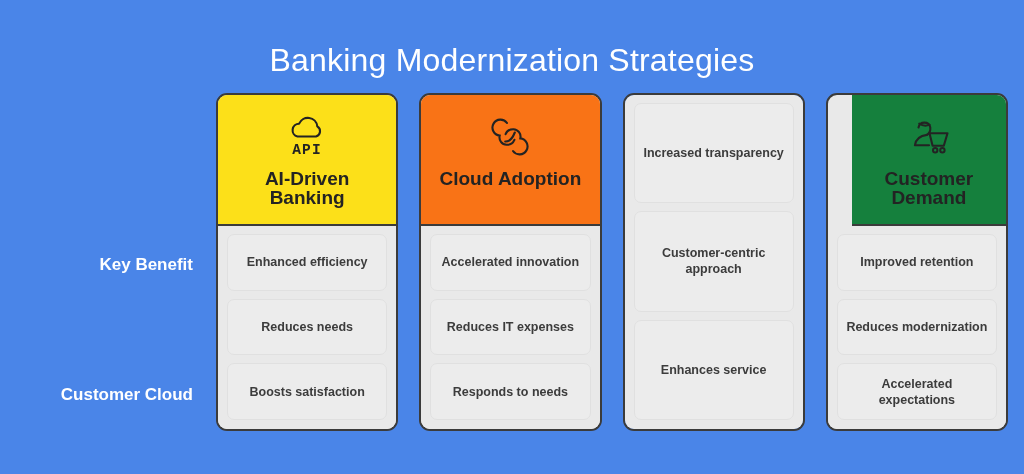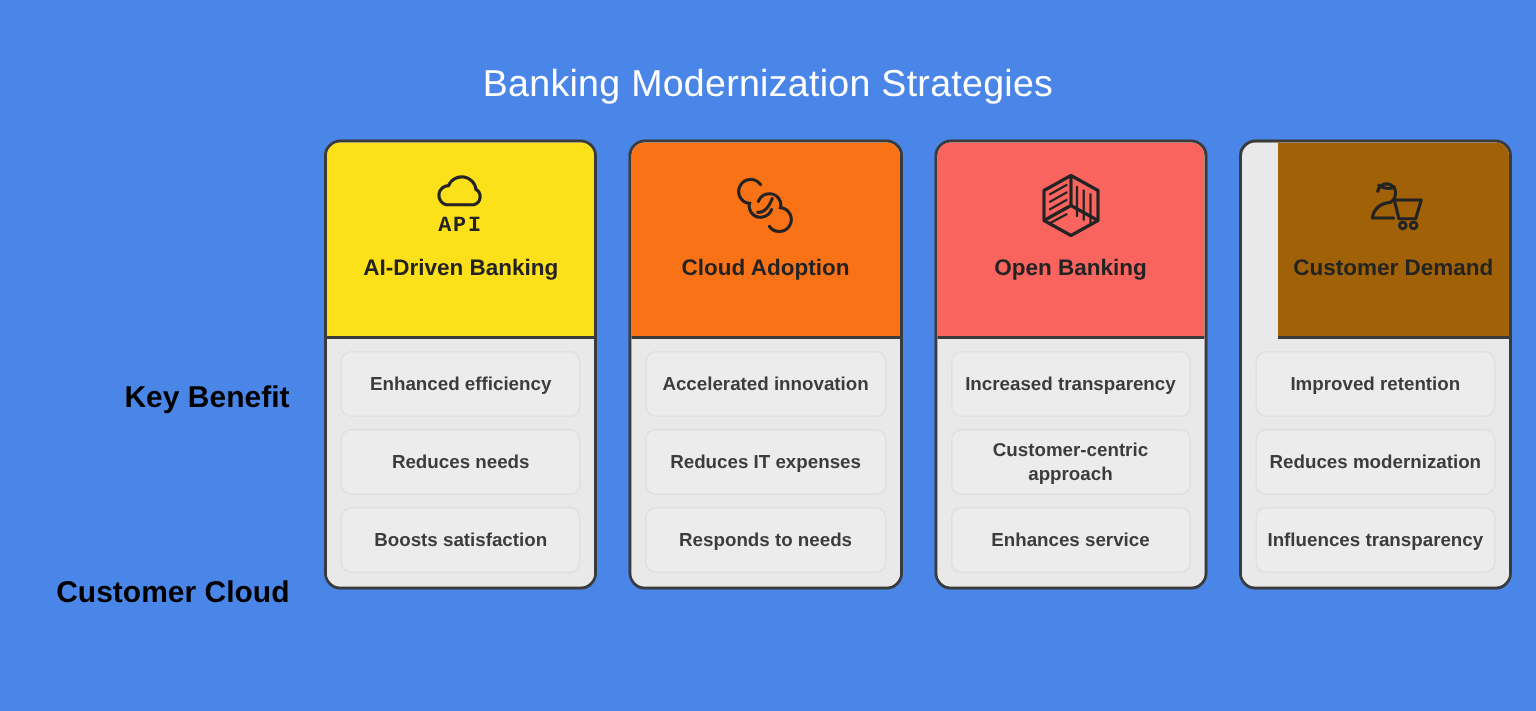--- a/index.html
+++ b/index.html
@@ -21,21 +21,21 @@
     background: #4a85e8;
   }
 
   
   .page-title {
     position: absolute;
     left: 0;
     top: 42px;
     width: 1024px;
     text-align: center;
-    font-size: 25px;
+    font-size: 32px;
     font-weight: 400;
     color: #ffffff;
     letter-spacing: 0.2px;
   }
 
   
   .matrix {
     position: absolute;
     left: 0;
     top: 93px;
@@ -49,36 +49,36 @@
     left: 0;
     top: 0;
     width: 208px;
     height: 338px;
   }
   .row-label {
     position: absolute;
     right: 15px;
     width: 190px;
     text-align: right;
-    color: #000000;
-    font-size: 20px;
+    color: #ffffff;
+    font-size: 17px;
     font-weight: bold;
     line-height: 18px;
   }
   .row-label.r0 { top: 163px; }
   .row-label.r1 { top: 228px; }
   .row-label.r2 { top: 293px; }
 
   
   .cards {
     position: absolute;
     left: 216px;
     top: 0;
     width: 792px;
-    height: 300px;
+    height: 338px;
     display: flex;
     gap: 21px;
   }
   .card {
     flex: 1 1 0;
     display: flex;
     flex-direction: column;
     border: 2px solid #3b3b3b;
     border-radius: 11px;
     background: #e9e9e9;
@@ -97,21 +97,21 @@
     box-sizing: border-box;
   }
   .card-icon {
     height: 48px;
     display: flex;
     align-items: center;
     justify-content: center;
   }
   .card-title {
     margin-top: 8px;
-    font-size: 15px;
+    font-size: 19px;
     font-weight: bold;
     color: #232323;
     text-align: center;
     line-height: 19px;
     padding: 0 8px;
   }
 
   .card-body {
     flex: 1;
     padding: 8px 9px 9px 9px;
@@ -185,62 +185,43 @@
           <div class="card-title">Cloud Adoption</div>
         </div>
         <div class="card-body">
           <div class="cell">Accelerated innovation</div>
           <div class="cell">Reduces IT expenses</div>
           <div class="cell">Responds to needs</div>
         </div>
       </div>
 
       <div class="card">
-        <div class="card-head" style="background: rgb(249, 100, 95);">
-          <div class="card-icon">
-            <svg width="44" height="46" viewBox="0 0 44 46">
-              <path d="M22 3 L40 13 L40 33 L22 43 L4 33 L4 13 Z" fill="none" stroke="#232323" stroke-width="2.1" stroke-linejoin="round"></path>
-              <path d="M22 3 L22 23 L40 33 M22 23 L4 33" fill="none" stroke="#232323" stroke-width="2.1" stroke-linejoin="round"></path>
-              <g stroke="#232323" stroke-width="1.5" stroke-linecap="round">
-                <path d="M8 15.5 L19 9.3"></path>
-                <path d="M8 20.5 L19 14.3"></path>
-                <path d="M8 25.5 L19 19.3"></path>
-                <path d="M8 30.5 L19 24.3"></path>
-                <path d="M7.5 35.0 L19 28.8"></path>
-                <path d="M26 10.5 L26 30.0"></path>
-                <path d="M30.5 13.0 L30.5 32.5"></path>
-                <path d="M35 15.5 L35 35.0"></path>
-              </g>
-            </svg>
-          </div>
-          <div class="card-title">Open Banking</div>
-        </div>
         <div class="card-body">
           <div class="cell">Increased transparency</div>
           <div class="cell">Customer-centric approach</div>
           <div class="cell">Enhances service</div>
         </div>
       </div>
 
       <div class="card">
-        <div class="card-head" style="background: #a16207; margin-left: 24px;">
+        <div class="card-head" style="background: #15803d; margin-left: 24px;">
           <div class="card-icon">
             <svg width="48" height="44" viewBox="0 0 48 44">
               <path d="M13.5 12.5 a6 6 0 0 1 11.8 0 q0.5 5.2 -3.4 7.4" fill="none" stroke="#232323" stroke-width="2.1" stroke-linecap="round"></path>
               <path d="M14.2 8.5 q5.0 3.6 10.4 1.2" fill="none" stroke="#232323" stroke-width="2" stroke-linecap="round"></path>
               <path d="M21.9 19.9 q-10.6 1.3 -12.0 10.4 L24 30.3" fill="none" stroke="#232323" stroke-width="2.1" stroke-linecap="round" stroke-linejoin="round"></path>
               <path d="M24.5 18.3 L42.5 18.3 L38.8 30.8 L27.6 30.8 Z" fill="none" stroke="#232323" stroke-width="2.1" stroke-linejoin="round"></path>
               <circle cx="30.2" cy="35.3" r="2.2" fill="none" stroke="#232323" stroke-width="2"></circle>
               <circle cx="37.4" cy="35.3" r="2.2" fill="none" stroke="#232323" stroke-width="2"></circle>
             </svg>
           </div>
           <div class="card-title">Customer Demand</div>
         </div>
         <div class="card-body">
           <div class="cell">Improved retention</div>
           <div class="cell">Reduces modernization</div>
-          <div class="cell">Influences transparency</div>
+          <div class="cell">Accelerated expectations</div>
         </div>
       </div>
 
     </div>
   </div>
 </div>
 
 </body></html>

